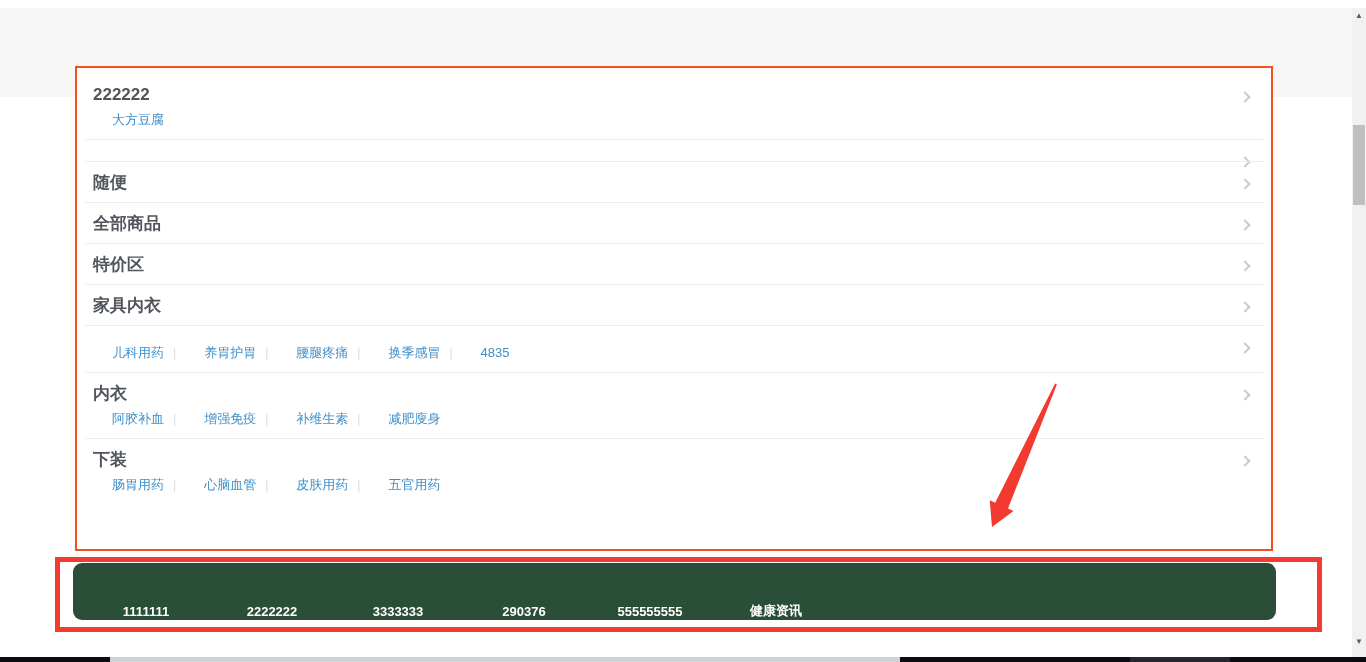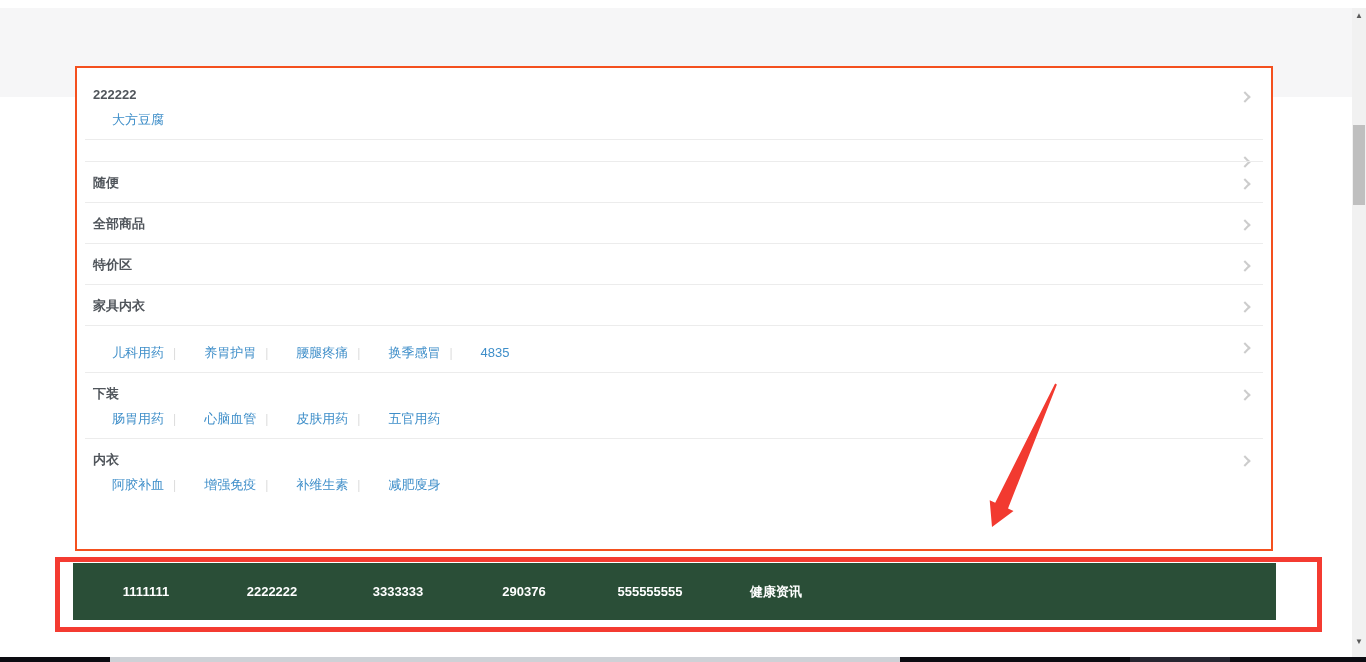--- a/index.html
+++ b/index.html
@@ -17,33 +17,33 @@
   .band{position:absolute;left:0;top:8px;width:1352px;height:89px;background:var(--band-gray);}
   
   .panel{
     position:absolute;left:75px;top:66px;width:1198px;height:485px;
     background:#fff;border:2px solid var(--panel-border);
   }
   .sec{position:relative;padding:11px 20px 11px 16px;cursor:pointer;}
   .sec.first{padding-top:17px;}
   .sec::after{content:"";position:absolute;left:8px;right:8px;bottom:0;height:1px;background:var(--divider);}
   .sec:last-child::after{display:none;}
-  .sec-title{font-size:13px;font-weight:bold;color:var(--heading-gray);line-height:19px;}
+  .sec-title{font-size:17px;font-weight:bold;color:var(--heading-gray);line-height:19px;}
   .sec-links{margin-top:7px;font-size:13px;line-height:18px;}
   .sec-links a{color:var(--link-blue);text-decoration:none;margin-left:19px;}
   .sep{color:#dcdcdc;margin:0 9px;font-size:12px;}
   .chev{
     position:absolute;right:22px;top:18px;width:8px;height:8px;
     border-top:2px solid #ccc;border-right:2px solid #ccc;transform:rotate(45deg);
   }
   .sec.first .chev{top:25px;}
   
   .bottom-nav{
     position:absolute;left:73px;top:563px;width:1203px;height:57px;
-    background:var(--nav-green);display:flex;align-items:center;padding-left:10px;
+    background:var(--nav-green);display:flex;align-items:flex-end;padding-left:10px;border-radius:9px;
   }
   .nav-item{
     width:126px;text-align:center;color:#fff;font-size:13px;font-weight:bold;
     cursor:pointer;white-space:nowrap;
   }
   
   .anno-rect{
     position:absolute;left:55px;top:557px;width:1267px;height:75px;
     border:5px solid var(--annotation-red);pointer-events:none;
   }
@@ -88,27 +88,27 @@
       </div>
       <div class="sec">
         <div class="sec-title">家具内衣</div>
         <span class="chev"></span>
       </div>
       <div class="sec">
         <div class="sec-links"><a href="#">儿科用药</a><span class="sep">|</span><a href="#">养胃护胃</a><span class="sep">|</span><a href="#">腰腿疼痛</a><span class="sep">|</span><a href="#">换季感冒</a><span class="sep">|</span><a href="#">4835</a></div>
         <span class="chev"></span>
       </div>
       <div class="sec">
-        <div class="sec-title">下装</div>
-        <div class="sec-links"><a href="#">肠胃用药</a><span class="sep">|</span><a href="#">心脑血管</a><span class="sep">|</span><a href="#">皮肤用药</a><span class="sep">|</span><a href="#">五官用药</a></div>
+        <div class="sec-title">内衣</div>
+        <div class="sec-links"><a href="#">阿胶补血</a><span class="sep">|</span><a href="#">增强免疫</a><span class="sep">|</span><a href="#">补维生素</a><span class="sep">|</span><a href="#">减肥廋身</a></div>
         <span class="chev"></span>
       </div>
       <div class="sec">
-        <div class="sec-title">内衣</div>
-        <div class="sec-links"><a href="#">阿胶补血</a><span class="sep">|</span><a href="#">增强免疫</a><span class="sep">|</span><a href="#">补维生素</a><span class="sep">|</span><a href="#">减肥廋身</a></div>
+        <div class="sec-title">下装</div>
+        <div class="sec-links"><a href="#">肠胃用药</a><span class="sep">|</span><a href="#">心脑血管</a><span class="sep">|</span><a href="#">皮肤用药</a><span class="sep">|</span><a href="#">五官用药</a></div>
         <span class="chev"></span>
       </div>
     </div>
 </div>
 
 <div class="bottom-nav">
   <div style="display:flex;align-items:center;">
       <div class="nav-item">1111111</div>
       <div class="nav-item">2222222</div>
       <div class="nav-item">3333333</div>

